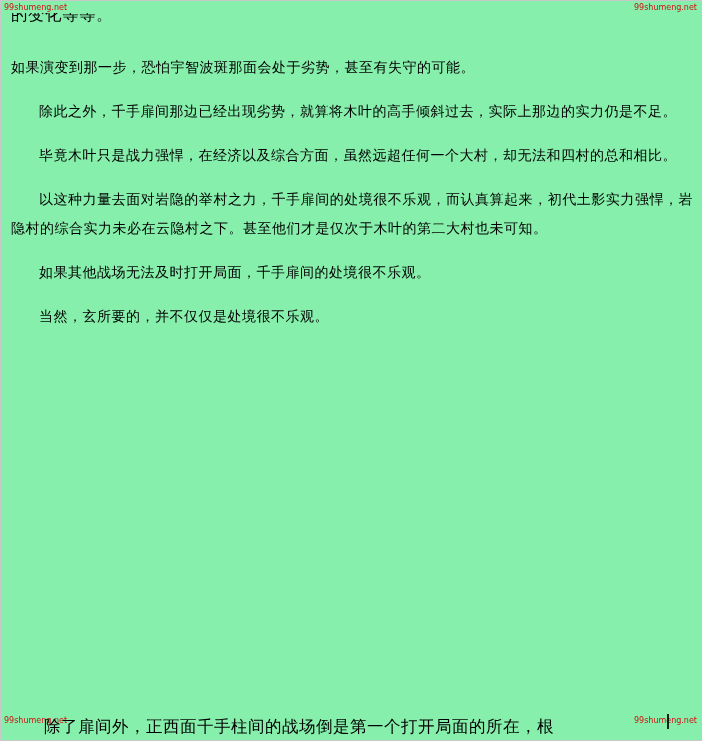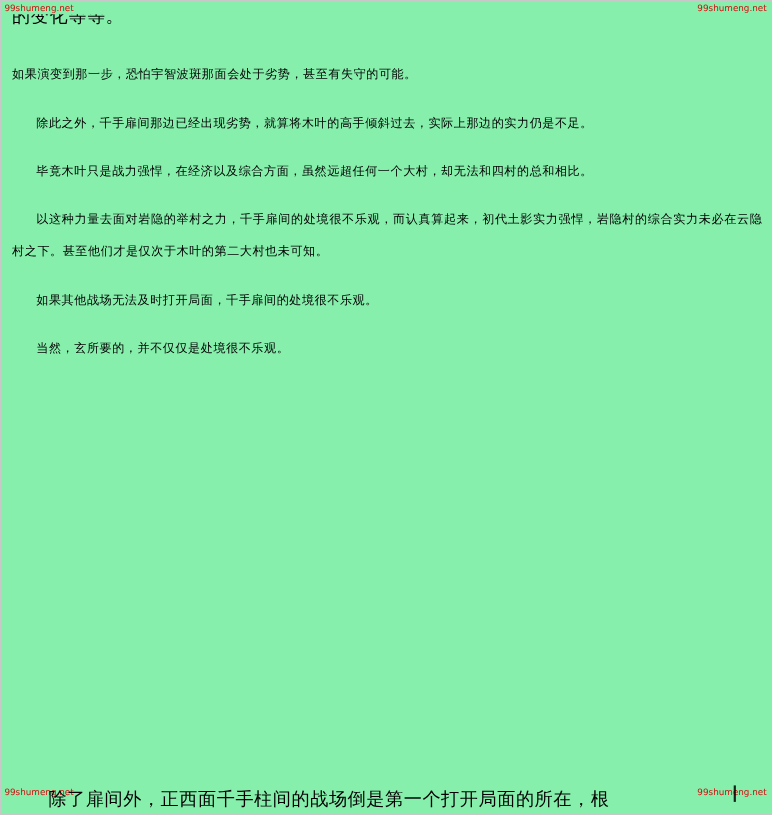--- a/index.html
+++ b/index.html
@@ -34,21 +34,21 @@
   .wm-br { right: 4px; bottom: 14px; }
 
   .text-body {
     position: absolute;
     left: 0;
     top: 0;
     width: 702px;
     padding: 0 10px 0 10px;
     box-sizing: border-box;
     font-family: "DejaVu Sans", "Liberation Sans", sans-serif;
-    font-size: 11px;
+    font-size: 14px;
     line-height: 29px;
     color: #000000;
     letter-spacing: 0.5px;
   }
   .para {
     margin: 0;
     text-indent: 2em;
     text-align: justify;
     text-justify: inter-ideograph;
   }

